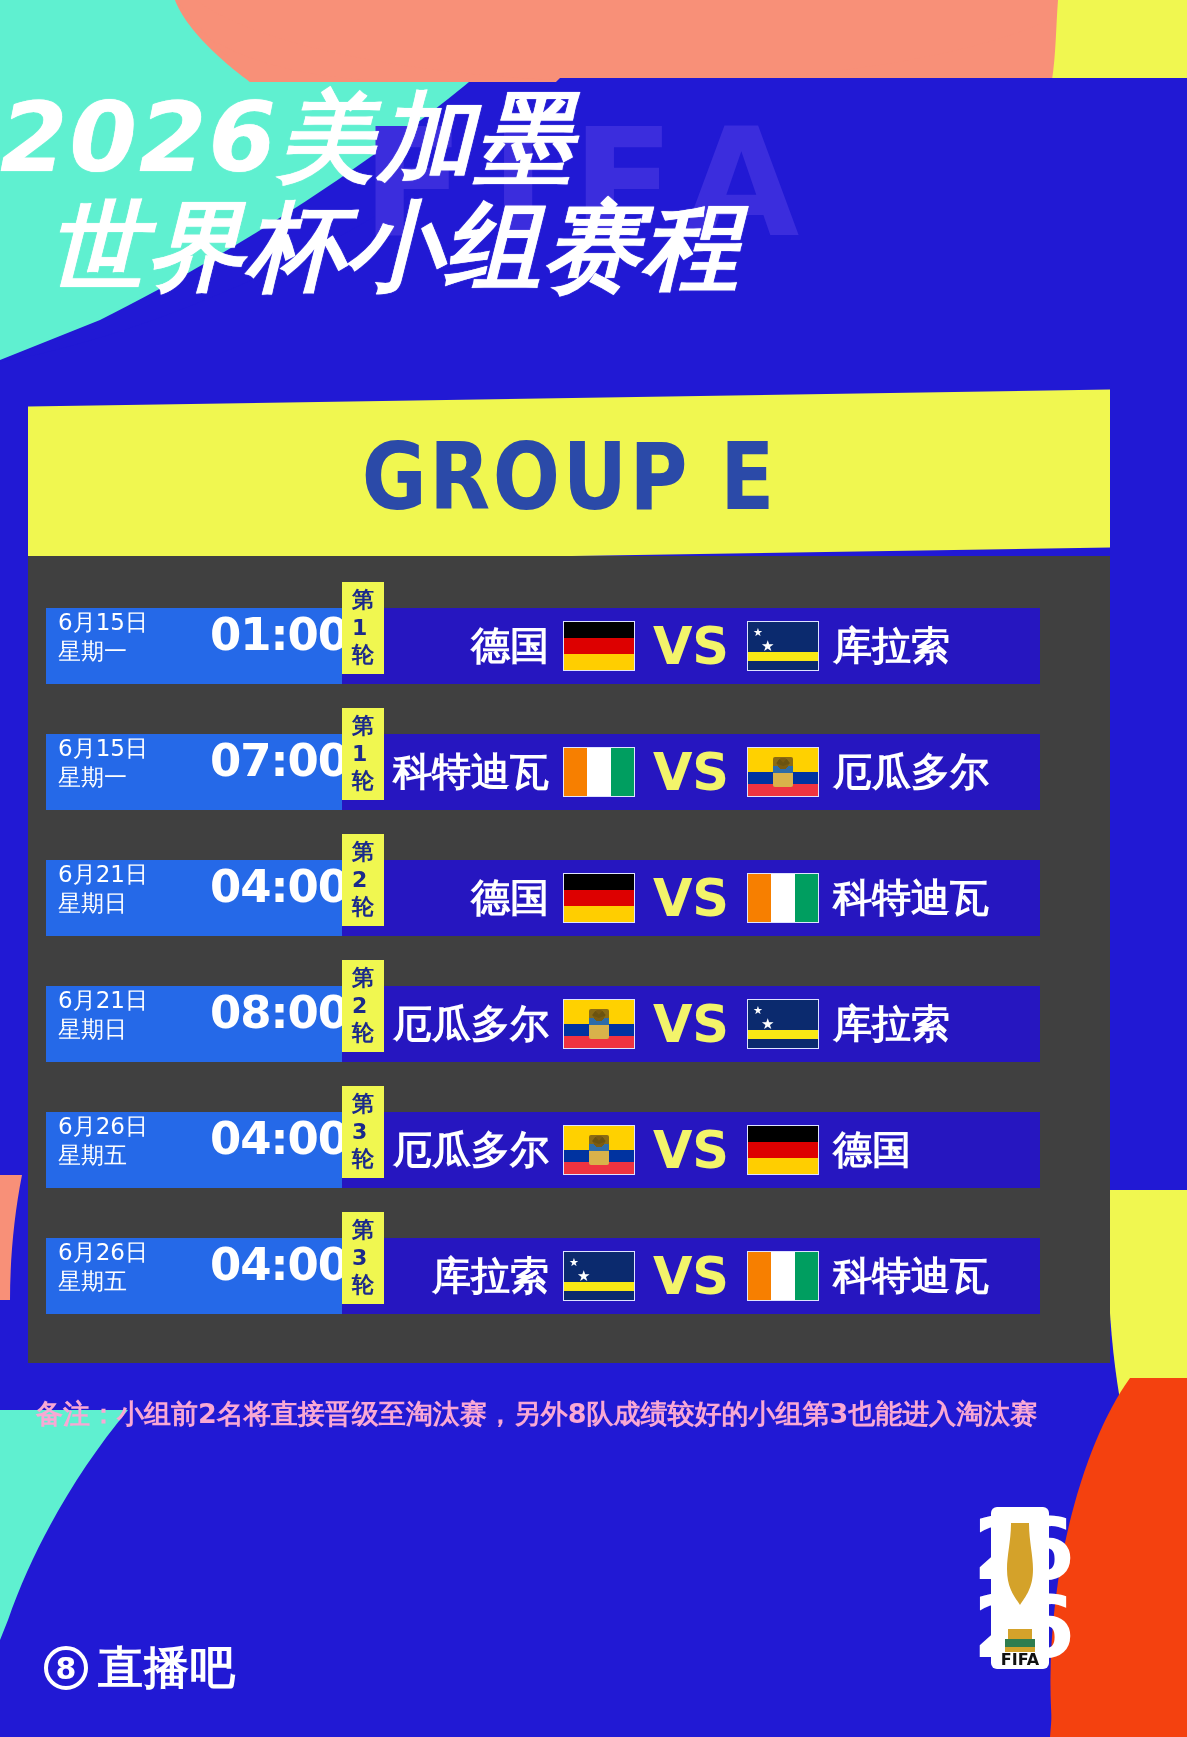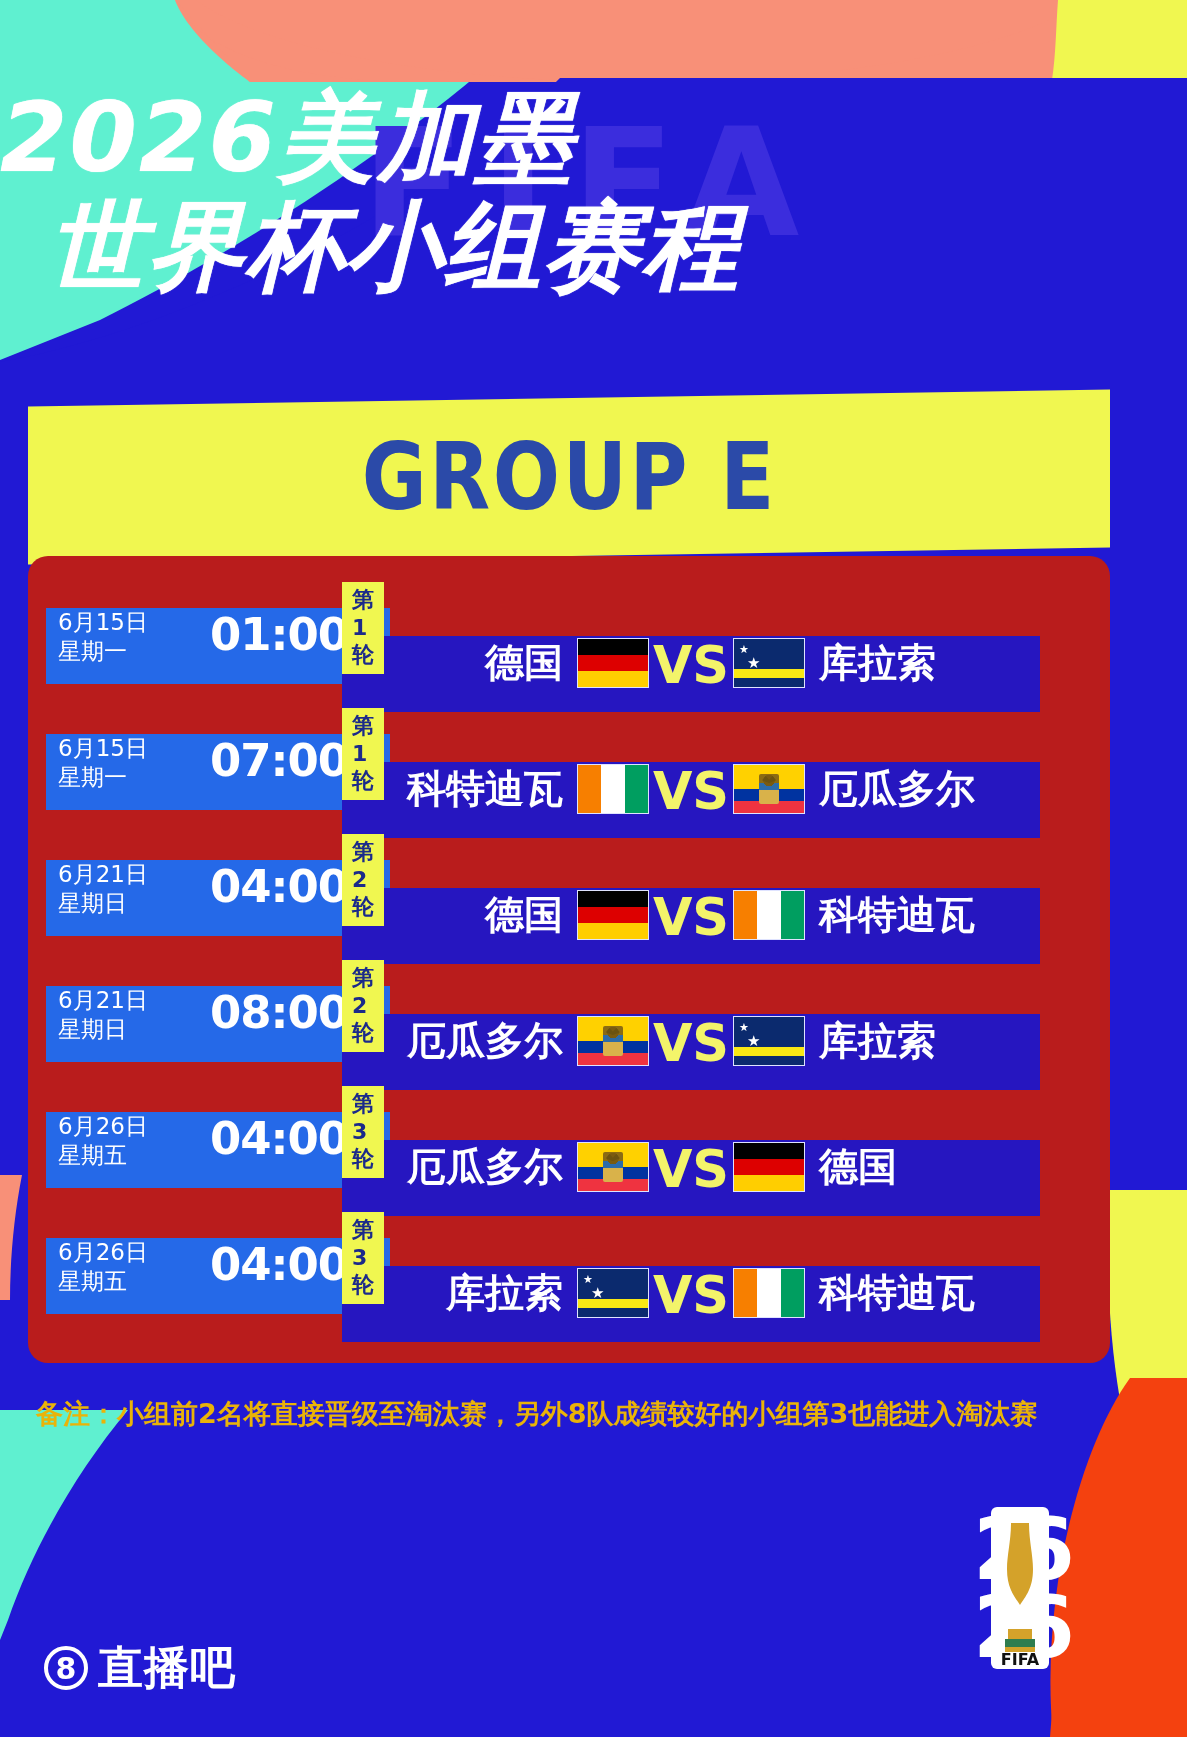--- a/index.html
+++ b/index.html
@@ -47,22 +47,21 @@
     transform:skewY(0.9deg) scaleX(.86);
     color:#2b4aa8; font-weight:bold; font-size:92px;
     letter-spacing:3px;
     font-family:"DejaVu Sans","Liberation Sans",sans-serif;
   }
 
   
   .panel{
     position:absolute; z-index:4;
     left:28px; top:556px; width:1082px; height:807px;
-    background:#b91c1c;
-    border-radius:20px;
+    background:#404040;
   }
 
   .row{
     position:absolute; left:18px; height:76px;
   }
   .datetime{
     position:absolute; left:0; top:0; width:344px; height:76px;
     background:#2569e8;
     display:flex; align-items:flex-start;
   }
@@ -75,23 +74,22 @@
   .dt-date div{ white-space:nowrap; }
   .dt-time{
     flex:1; text-align:center;
     color:#ffffff; font-size:45px; font-weight:bold;
     letter-spacing:-1px;
     font-family:"DejaVu Sans","Liberation Sans",sans-serif;
   }
   .matchbox{
     position:absolute; left:296px; top:0; width:698px; height:76px;
     background:#2616c0;
-    display:flex; align-items:flex-start; justify-content:center;
-    gap:0;
-    margin-top:28px;
+    display:flex; align-items:center; justify-content:center;
+    gap:14px;
   }
   .round-badge{
     position:absolute; left:296px; top:-26px;
     background:#f0f750; color:#1b2a8a;
     font-size:22px; font-weight:bold;
     padding:3px 10px 4px 10px;
     font-family:"DejaVu Sans","Liberation Sans",sans-serif;
     z-index:2;
   }
   .team{
@@ -133,21 +131,21 @@
   .f-ec .emblem:after{
     content:""; position:absolute; left:50%; top:2px; transform:translateX(-50%);
     width:14px; height:7px;
     background:#6b5310;
     clip-path:polygon(0 60%,25% 0,50% 55%,75% 0,100% 60%,50% 100%);
   }
 
   
   .note{
     position:absolute; z-index:6; left:36px; top:1396px; width:1120px;
-    color:#eab308; font-size:27px; font-weight:bold; white-space:nowrap;
+    color:#f9a8d4; font-size:27px; font-weight:bold; white-space:nowrap;
     font-family:"DejaVu Sans","Liberation Sans",sans-serif;
   }
   .brand{
     position:absolute; z-index:6; left:44px; top:1638px;
     display:flex; align-items:center; gap:10px;
   }
   .brand-mark{
     width:44px; height:44px; border-radius:50%;
     border:4px solid #ffffff; color:#ffffff;
     font-size:30px; font-weight:bold; line-height:37px; text-align:center;

